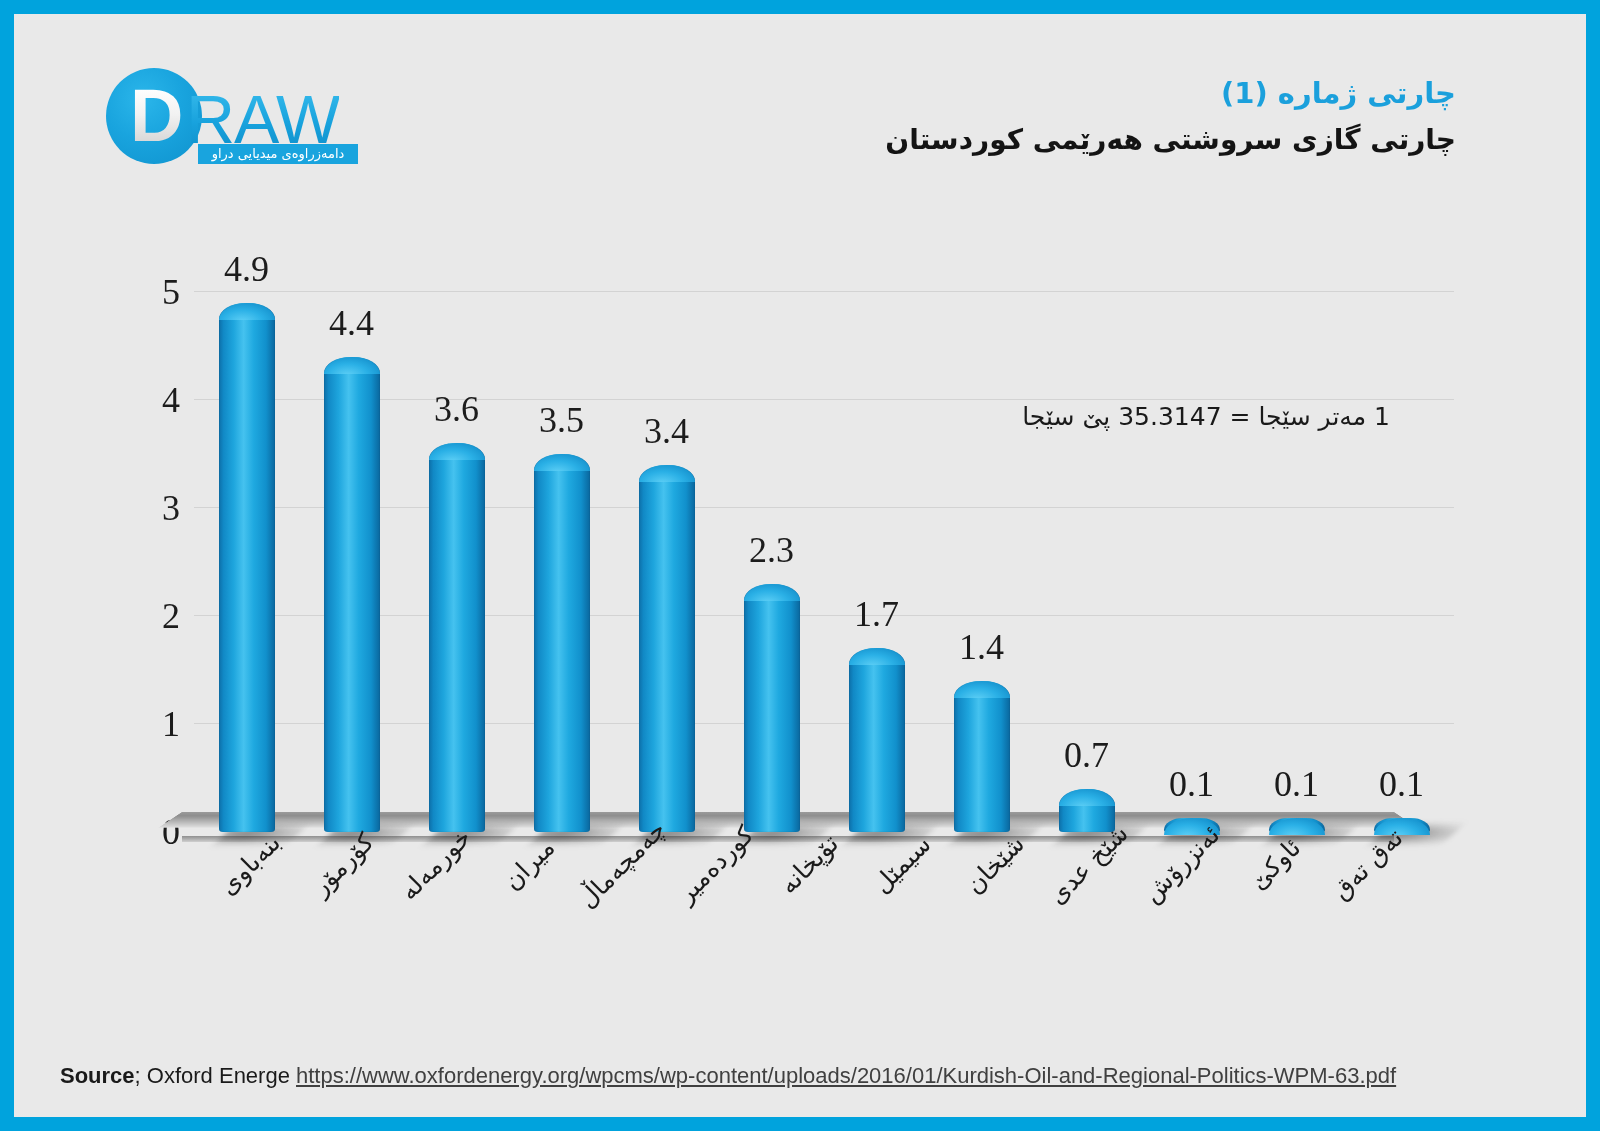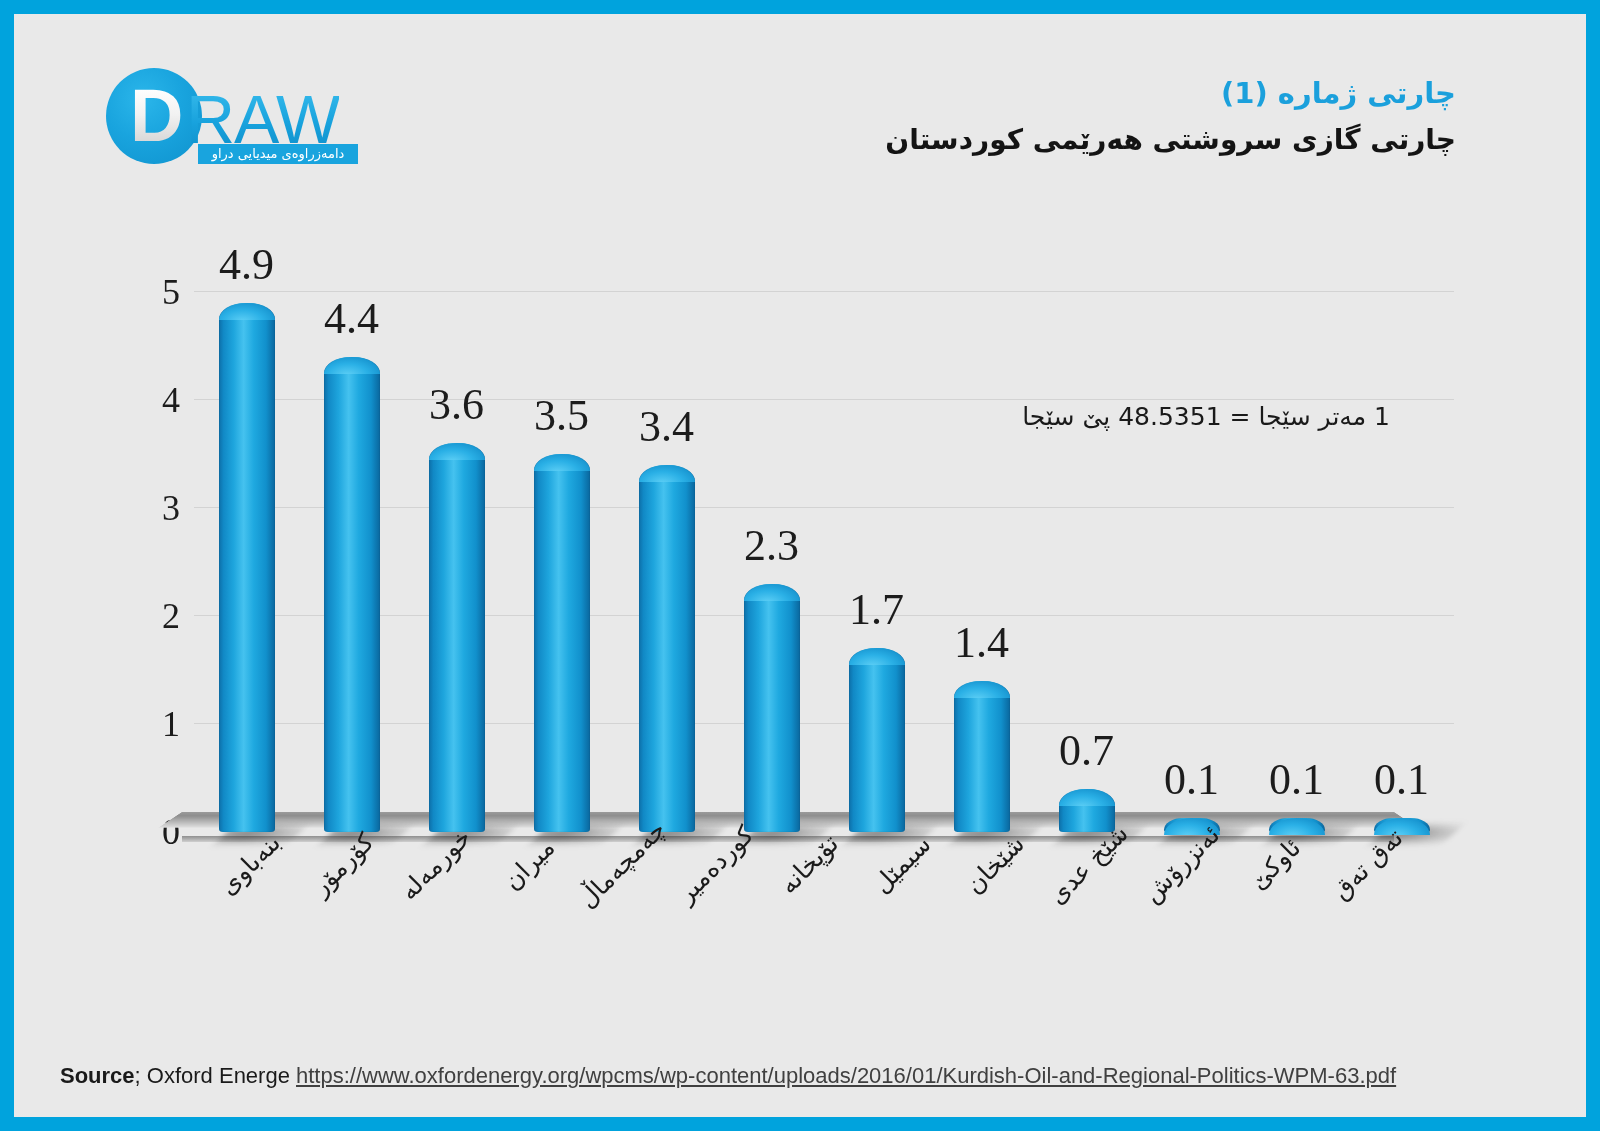--- a/index.html
+++ b/index.html
@@ -187,21 +187,21 @@
     height: 100%;
     display: flex;
     flex-direction: column;
     justify-content: flex-end;
     align-items: center;
   }
   .bar-value {
     position: absolute;
     left: 0; right: 0;
     text-align: center;
-    font-size: 44px;
+    font-size: 36px;
     color: #1c1c1c;
     font-family: "Liberation Serif", serif;
     line-height: 1;
     margin-top: 36px;
   }
   .bar-shadow {
     position: absolute;
     bottom: -2px;
     left: 50%;
     width: 74px;
@@ -290,21 +290,21 @@
       <div id="logo-d">D</div>
       <div id="logo-raw">RAW</div>
       <div id="logo-sub">دامەزراوەی میدیایی دراو</div>
     </div>
 
     <div id="title-block">
       <div id="chart-number">چارتی ژماره (1)</div>
       <div class="title-line">چارتی گازی سروشتی هەرێمی کوردستان</div>
     </div>
 
-    <div id="note">1 مەتر سێجا = 48.5351 پێ سێجا</div>
+    <div id="note">1 مەتر سێجا = 35.3147 پێ سێجا</div>
 
     <div id="plot">
       <div id="gridlines">
           <div class="gridline" style="bottom: 118px;"></div>
           <div class="gridline" style="bottom: 226px;"></div>
           <div class="gridline" style="bottom: 334px;"></div>
           <div class="gridline" style="bottom: 442px;"></div>
           <div class="gridline" style="bottom: 550px;"></div>
         </div>
       <div id="yaxis">

